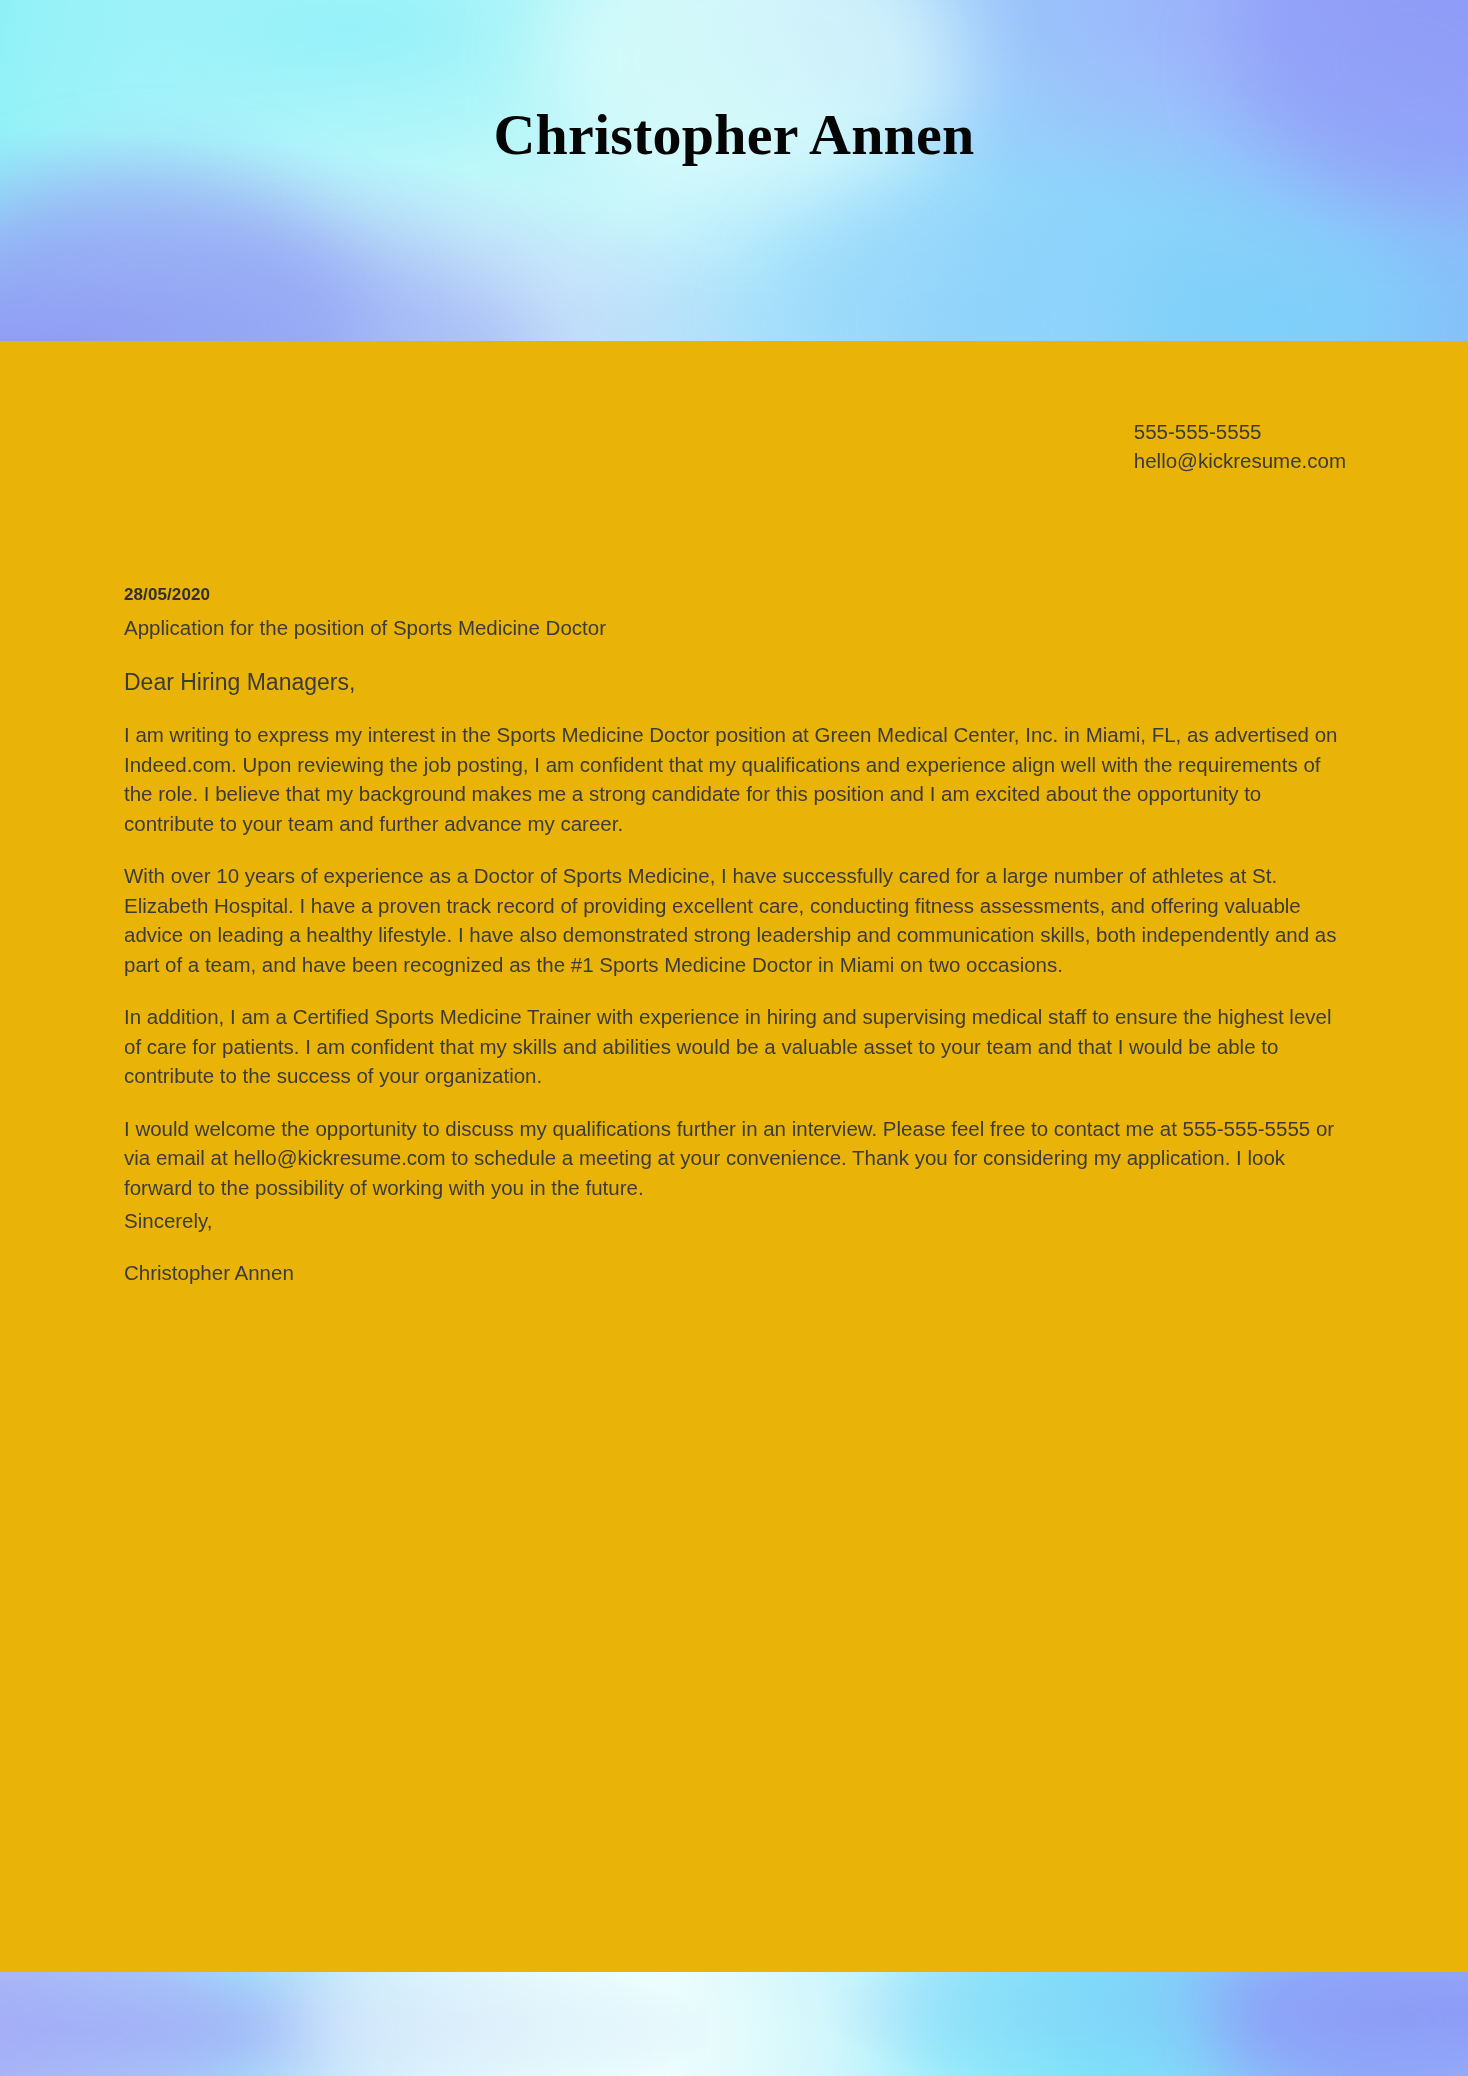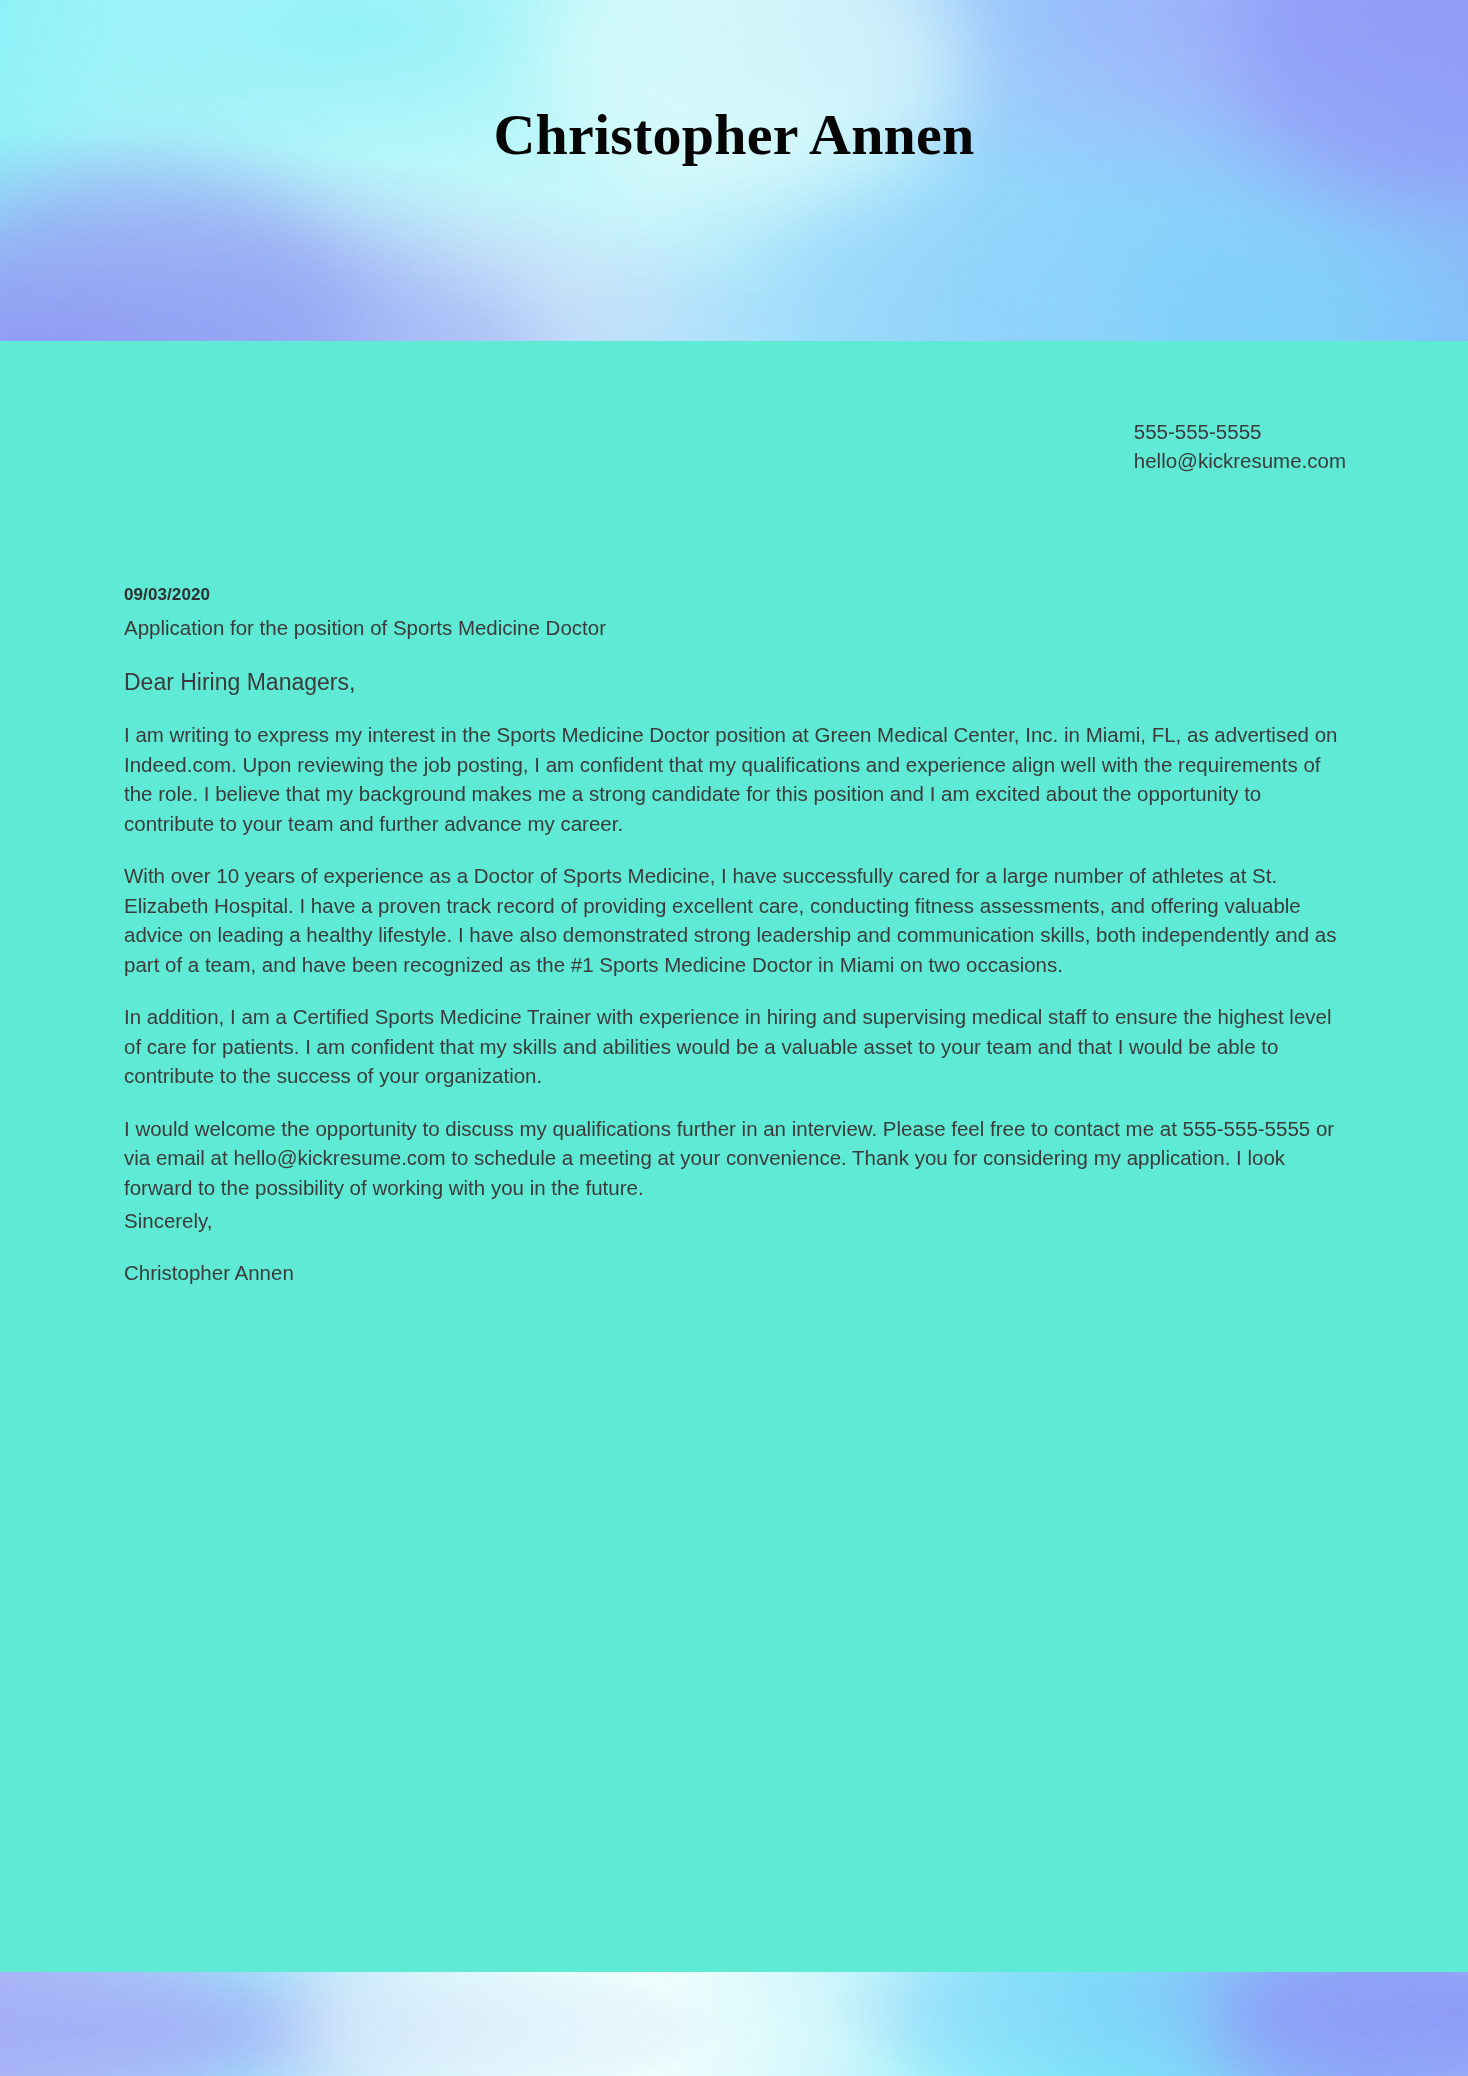--- a/index.html
+++ b/index.html
@@ -14,21 +14,21 @@
     position: relative;
     overflow: hidden;
     font-family: "Liberation Sans", sans-serif;
     -webkit-font-smoothing: antialiased;
   }
 
   
   .page {
     position: absolute;
     inset: 0;
-    background: #5eead4;
+    background: #eab308;
   }
 
   
   .header-band {
     position: absolute;
     left: 0;
     top: 0;
     width: 1468px;
     height: 341px;
     overflow: hidden;
@@ -208,21 +208,21 @@
   <div class="letter">
 
     <div class="addr-block">
       <div class="addr-right">
         <div class="addr-line">555-555-5555</div>
         <div class="addr-line">hello@kickresume.com</div>
       </div>
     </div>
 
     <div class="meta-block">
-      <div class="doc-date">09/03/2020</div>
+      <div class="doc-date">28/05/2020</div>
       <div class="doc-subject">Application for the position of Sports Medicine Doctor</div>
     </div>
 
     <div class="salutation">Dear Hiring Managers,</div>
 
     <div class="para">I am writing to express my interest in the Sports Medicine Doctor position at Green Medical Center, Inc. in Miami, FL, as advertised on Indeed.com. Upon reviewing the job posting, I am confident that my qualifications and experience align well with the requirements of the role. I believe that my background makes me a strong candidate for this position and I am excited about the opportunity to contribute to your team and further advance my career.</div>
     <div class="para">With over 10 years of experience as a Doctor of Sports Medicine, I have successfully cared for a large number of athletes at St. Elizabeth Hospital. I have a proven track record of providing excellent care, conducting fitness assessments, and offering valuable advice on leading a healthy lifestyle. I have also demonstrated strong leadership and communication skills, both independently and as part of a team, and have been recognized as the #1 Sports Medicine Doctor in Miami on two occasions.</div>
     <div class="para">In addition, I am a Certified Sports Medicine Trainer with experience in hiring and supervising medical staff to ensure the highest level of care for patients. I am confident that my skills and abilities would be a valuable asset to your team and that I would be able to contribute to the success of your organization.</div>
     <div class="para">I would welcome the opportunity to discuss my qualifications further in an interview. Please feel free to contact me at 555-555-5555 or via email at hello@kickresume.com to schedule a meeting at your convenience. Thank you for considering my application. I look forward to the possibility of working with you in the future.</div>
 

